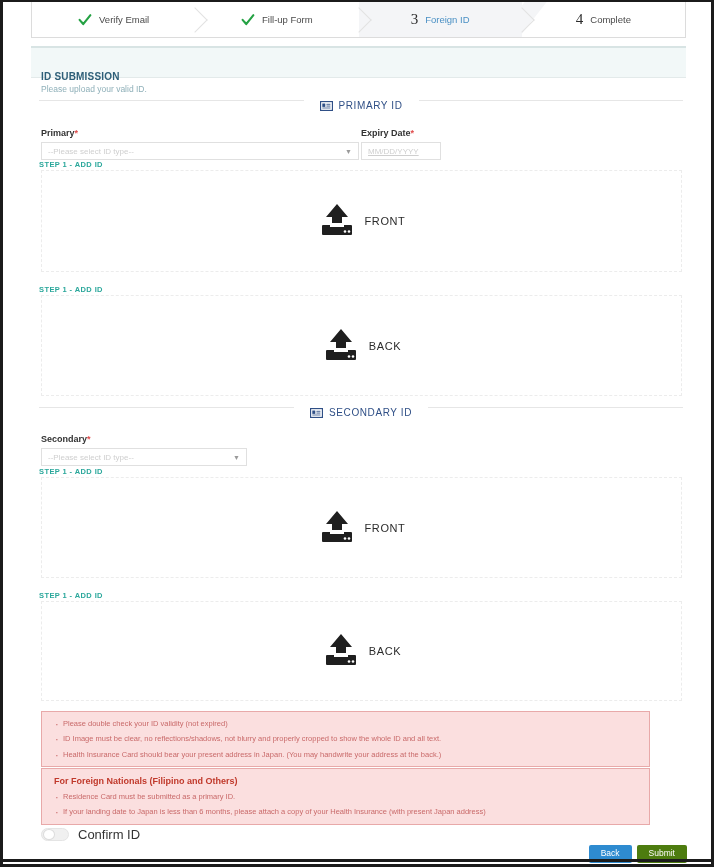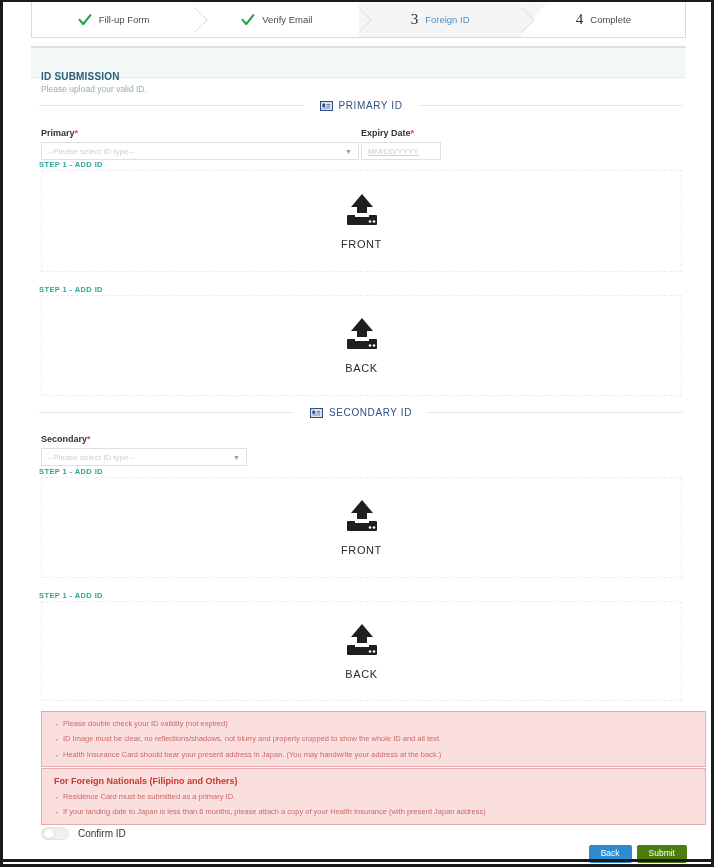--- a/index.html
+++ b/index.html
@@ -75,21 +75,21 @@
     border-top: 2px solid #d8e4e4;
     border-bottom: 1px solid #e3eaea;
     padding: 23px 0 0 10px;
   }
   .banner-title { font-size: 10px; color: #2e5f78; font-weight: 700; letter-spacing: .2px; }
   .banner-sub { font-size: 8.5px; color: #8fb0b9; margin-top: 2px; }
 
   
   .section-head {
     position: absolute; left: 36px; width: 644px;
-    display: flex; align-items: center; justify-content: center; gap: 6px;
+    display: flex; align-items: flex-start; justify-content: center; gap: 6px;
   }
   .section-head::before, .section-head::after {
     content: ""; flex: 1 1 auto; height: 1px; background: #e6e6e6;
   }
   .section-head .sec-inner {
     display: flex; align-items: center; gap: 6px;
     padding: 0 10px; flex: 0 0 auto;
   }
   .idcard-icon svg { display: block; }
   .section-title { font-size: 10px; color: #2f4f86; letter-spacing: .6px; font-weight: 400; }
@@ -114,30 +114,30 @@
   .step-add {
     position: absolute; width: 644px; left: 36px; text-align: left;
     font-size: 7.5px; color: #2aa79b; letter-spacing: .4px; font-weight: 700;
   }
 
   
   .dropzone {
     position: absolute; left: 38px; width: 641px;
     border: 1px dashed #ececec;
     background: #ffffff;
-    display: flex; flex-direction: column;
+    display: flex; flex-direction: row;
     align-items: center; justify-content: center;
     gap: 9px;
   }
   .upload-icon svg { display: block; }
   .dz-label { font-size: 11px; color: #2b2b2b; letter-spacing: .6px; }
 
   
   .notice {
-    position: absolute; left: 38px; width: 665px;
+    position: absolute; left: 38px; width: 609px;
     background: #fbdfdf;
     border: 1px solid #e8a9a9;
     padding: 7px 12px;
   }
   .notice-title {
     font-size: 9px; color: #c0392b; font-weight: 700; margin-bottom: 6px;
   }
   .notice ul { list-style: none; }
   .notice li {
     font-size: 7.5px; color: #c96a6a; line-height: 1.25;
@@ -157,21 +157,21 @@
   .toggle {
     width: 28px; height: 13px; border-radius: 7px;
     background: #f0f0f0; border: 1px solid #e4e4e4;
     position: relative;
   }
   .toggle .knob {
     position: absolute; left: 1px; top: 0px;
     width: 12px; height: 11px; border-radius: 50%;
     background: #ffffff; border: 1px solid #dcdcdc;
   }
-  .toggle-label { font-size: 10px; color: #333; }
+  .toggle-label { font-size: 13px; color: #333; }
 
   .btn-row { position: absolute; right: 24px; top: 843px; display: flex; gap: 5px; }
   .btn {
     font-size: 8.5px; color: #ffffff;
     padding: 4px 12px 5px 12px;
     border: none; border-radius: 2px;
     font-family: "Liberation Sans", sans-serif;
     line-height: 1;
   }
   .btn-back { background: #2e8bd0; }
@@ -180,42 +180,42 @@
   .bottom-rule {
     position: absolute; left: 0; right: 0; bottom: 0; height: 3px; background: #1b1b1b;
   }
 </style>
 </head>
 <body>
 
 <div class="page">
 
   <div class="stepper-wrap">
+
+    <div class="step">
+      <div class="step-inner">
+        <span class="check-icon">
+          <svg width="14" height="14" viewBox="0 0 14 14">
+            <path d="M2 7.2 L5.2 11 L12 2.6 L10.6 5.6 L5.4 9.2 Z" fill="#25a244"></path>
+            <path d="M1.6 6.8 L5.2 11.2 L12.4 2.2" stroke="#25a244" stroke-width="2.1" fill="none" stroke-linecap="round" stroke-linejoin="round"></path>
+          </svg>
+        </span>
+        <span class="step-label">Verify Email</span>
+      </div>
+    </div>
 
     <div class="step">
       <div class="step-inner">
         <span class="check-icon">
           <svg width="14" height="14" viewBox="0 0 14 14">
             <path d="M2 7.2 L5.2 11 L12 2.6 L10.6 5.6 L5.4 9.2 Z" fill="#25a244"></path>
             <path d="M1.6 6.8 L5.2 11.2 L12.4 2.2" stroke="#25a244" stroke-width="2.1" fill="none" stroke-linecap="round" stroke-linejoin="round"></path>
           </svg>
         </span>
         <span class="step-label">Fill-up Form</span>
-      </div>
-    </div>
-
-    <div class="step">
-      <div class="step-inner">
-        <span class="check-icon">
-          <svg width="14" height="14" viewBox="0 0 14 14">
-            <path d="M2 7.2 L5.2 11 L12 2.6 L10.6 5.6 L5.4 9.2 Z" fill="#25a244"></path>
-            <path d="M1.6 6.8 L5.2 11.2 L12.4 2.2" stroke="#25a244" stroke-width="2.1" fill="none" stroke-linecap="round" stroke-linejoin="round"></path>
-          </svg>
-        </span>
-        <span class="step-label">Verify Email</span>
       </div>
     </div>
 
     <div class="step active">
       <div class="step-inner">
         <span class="step-num">3</span>
         <span class="step-label">Foreign ID</span>
       </div>
     </div>
 

